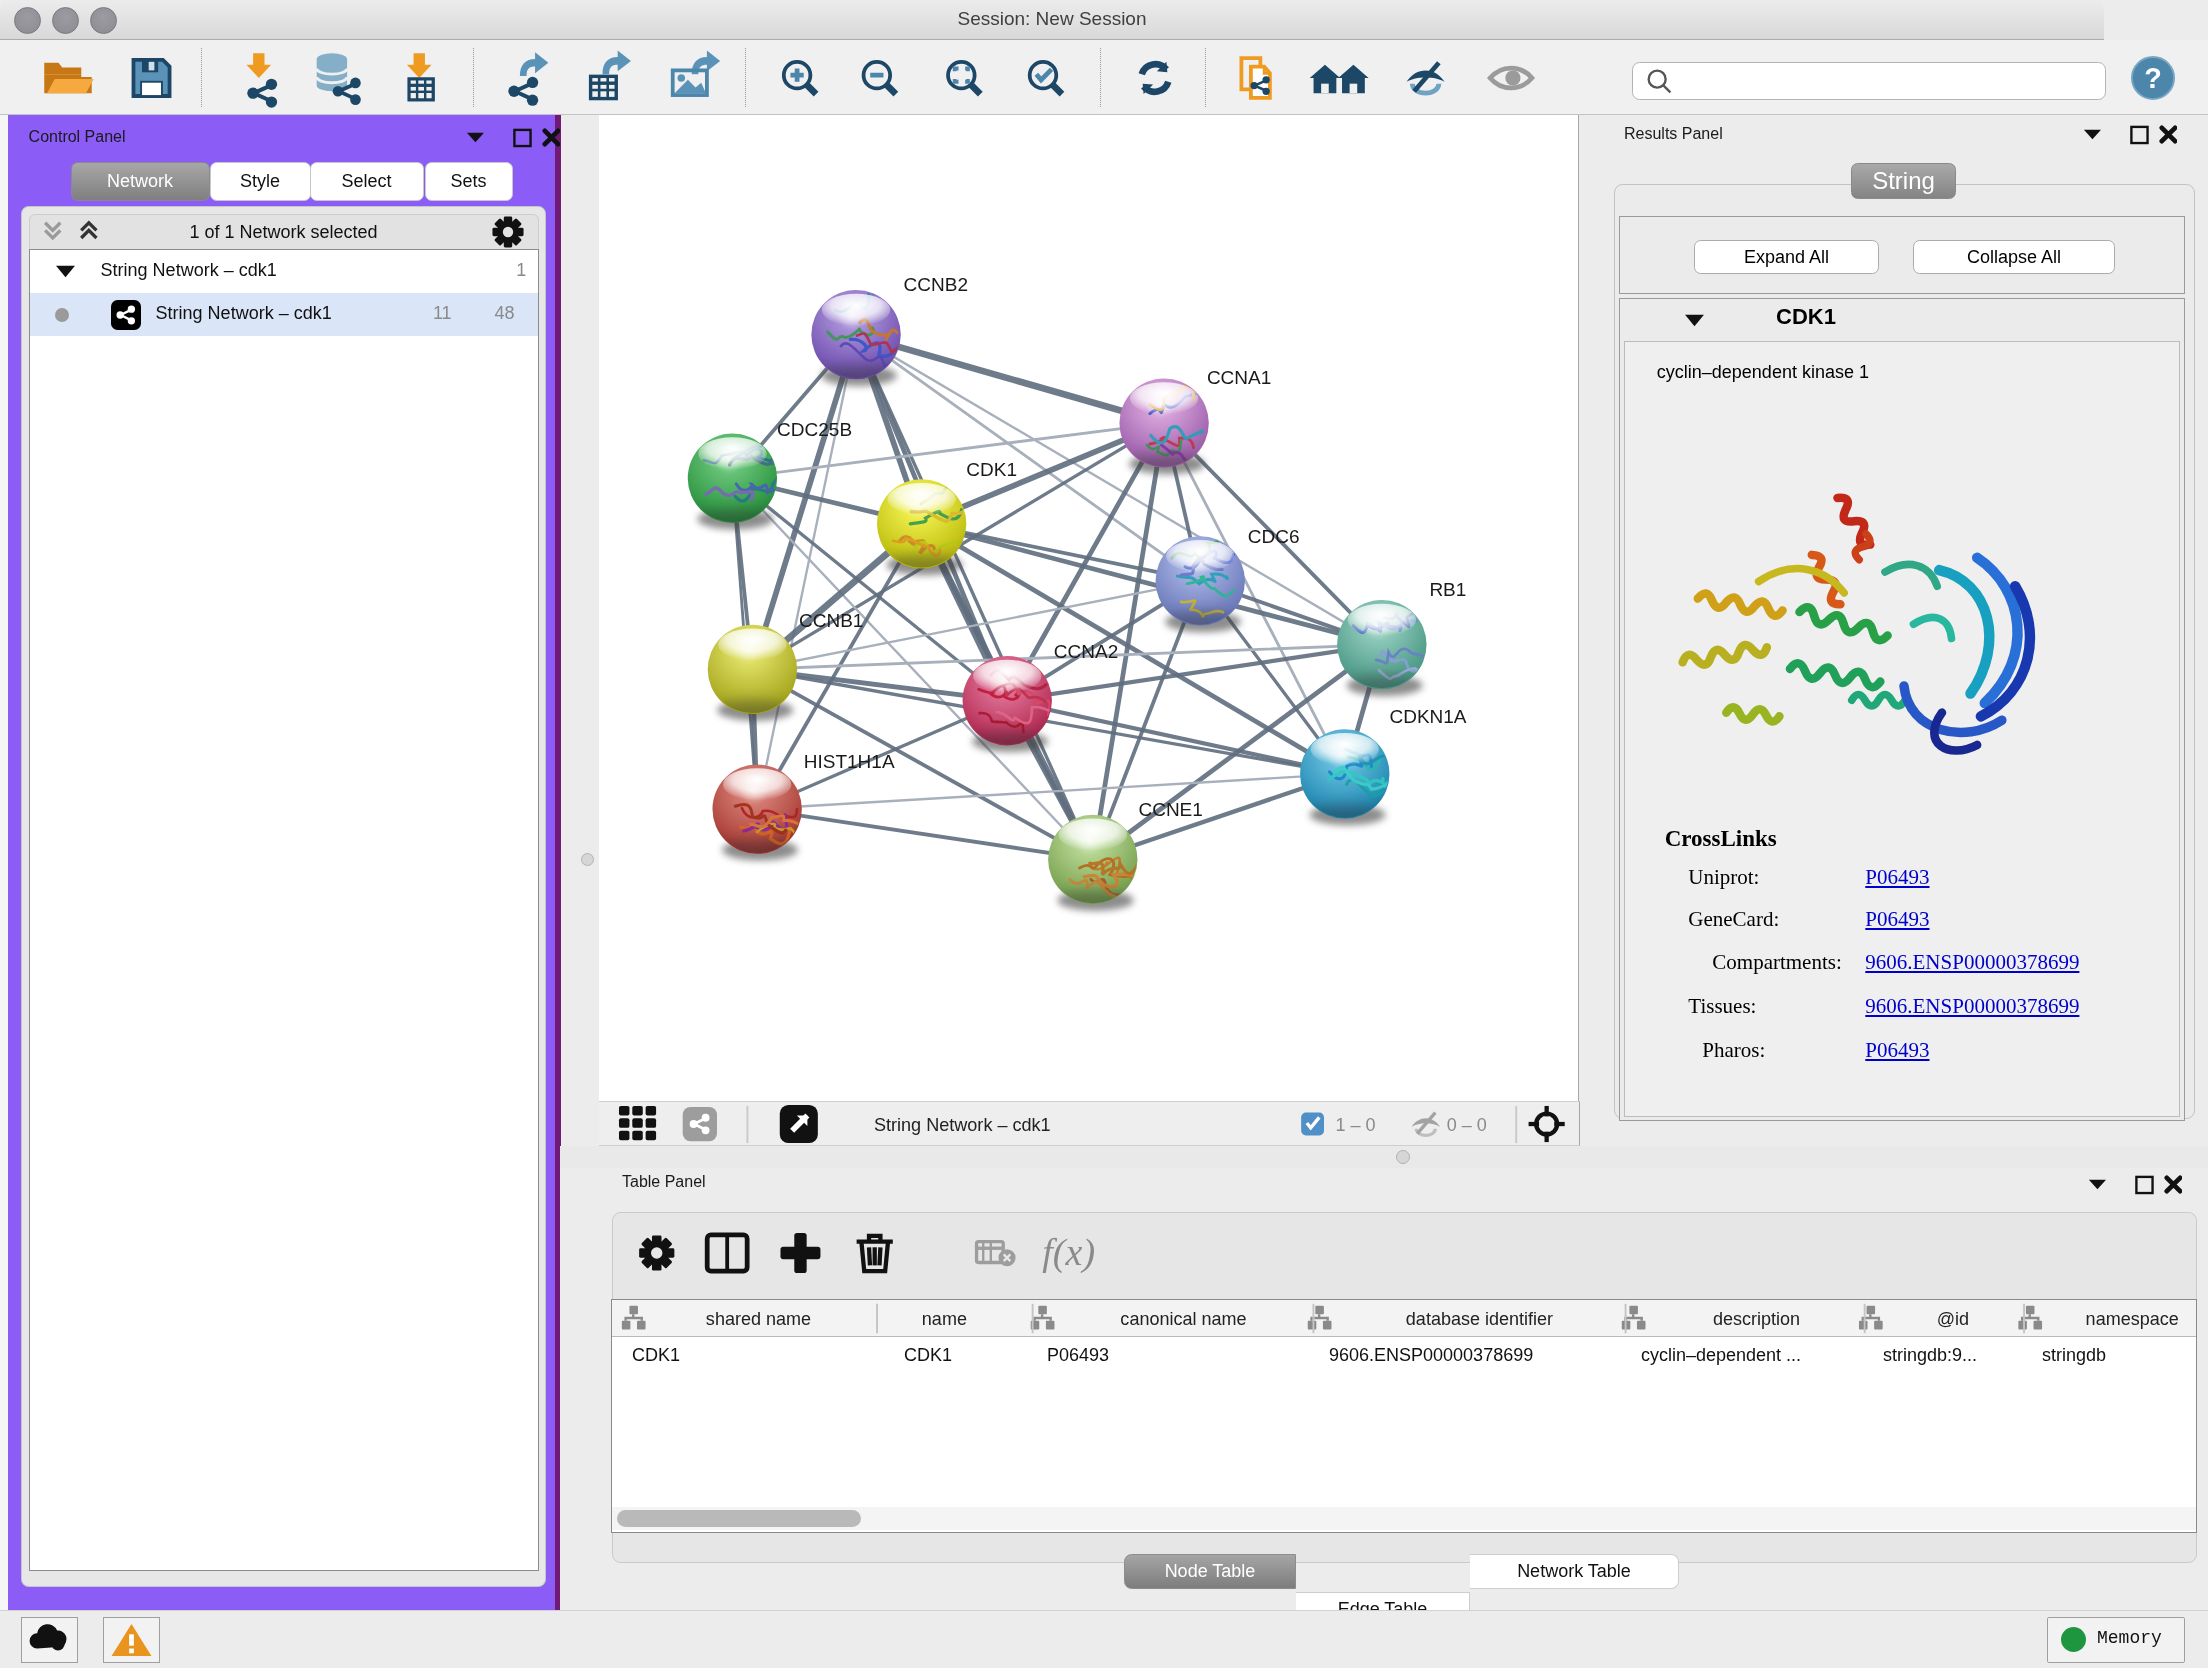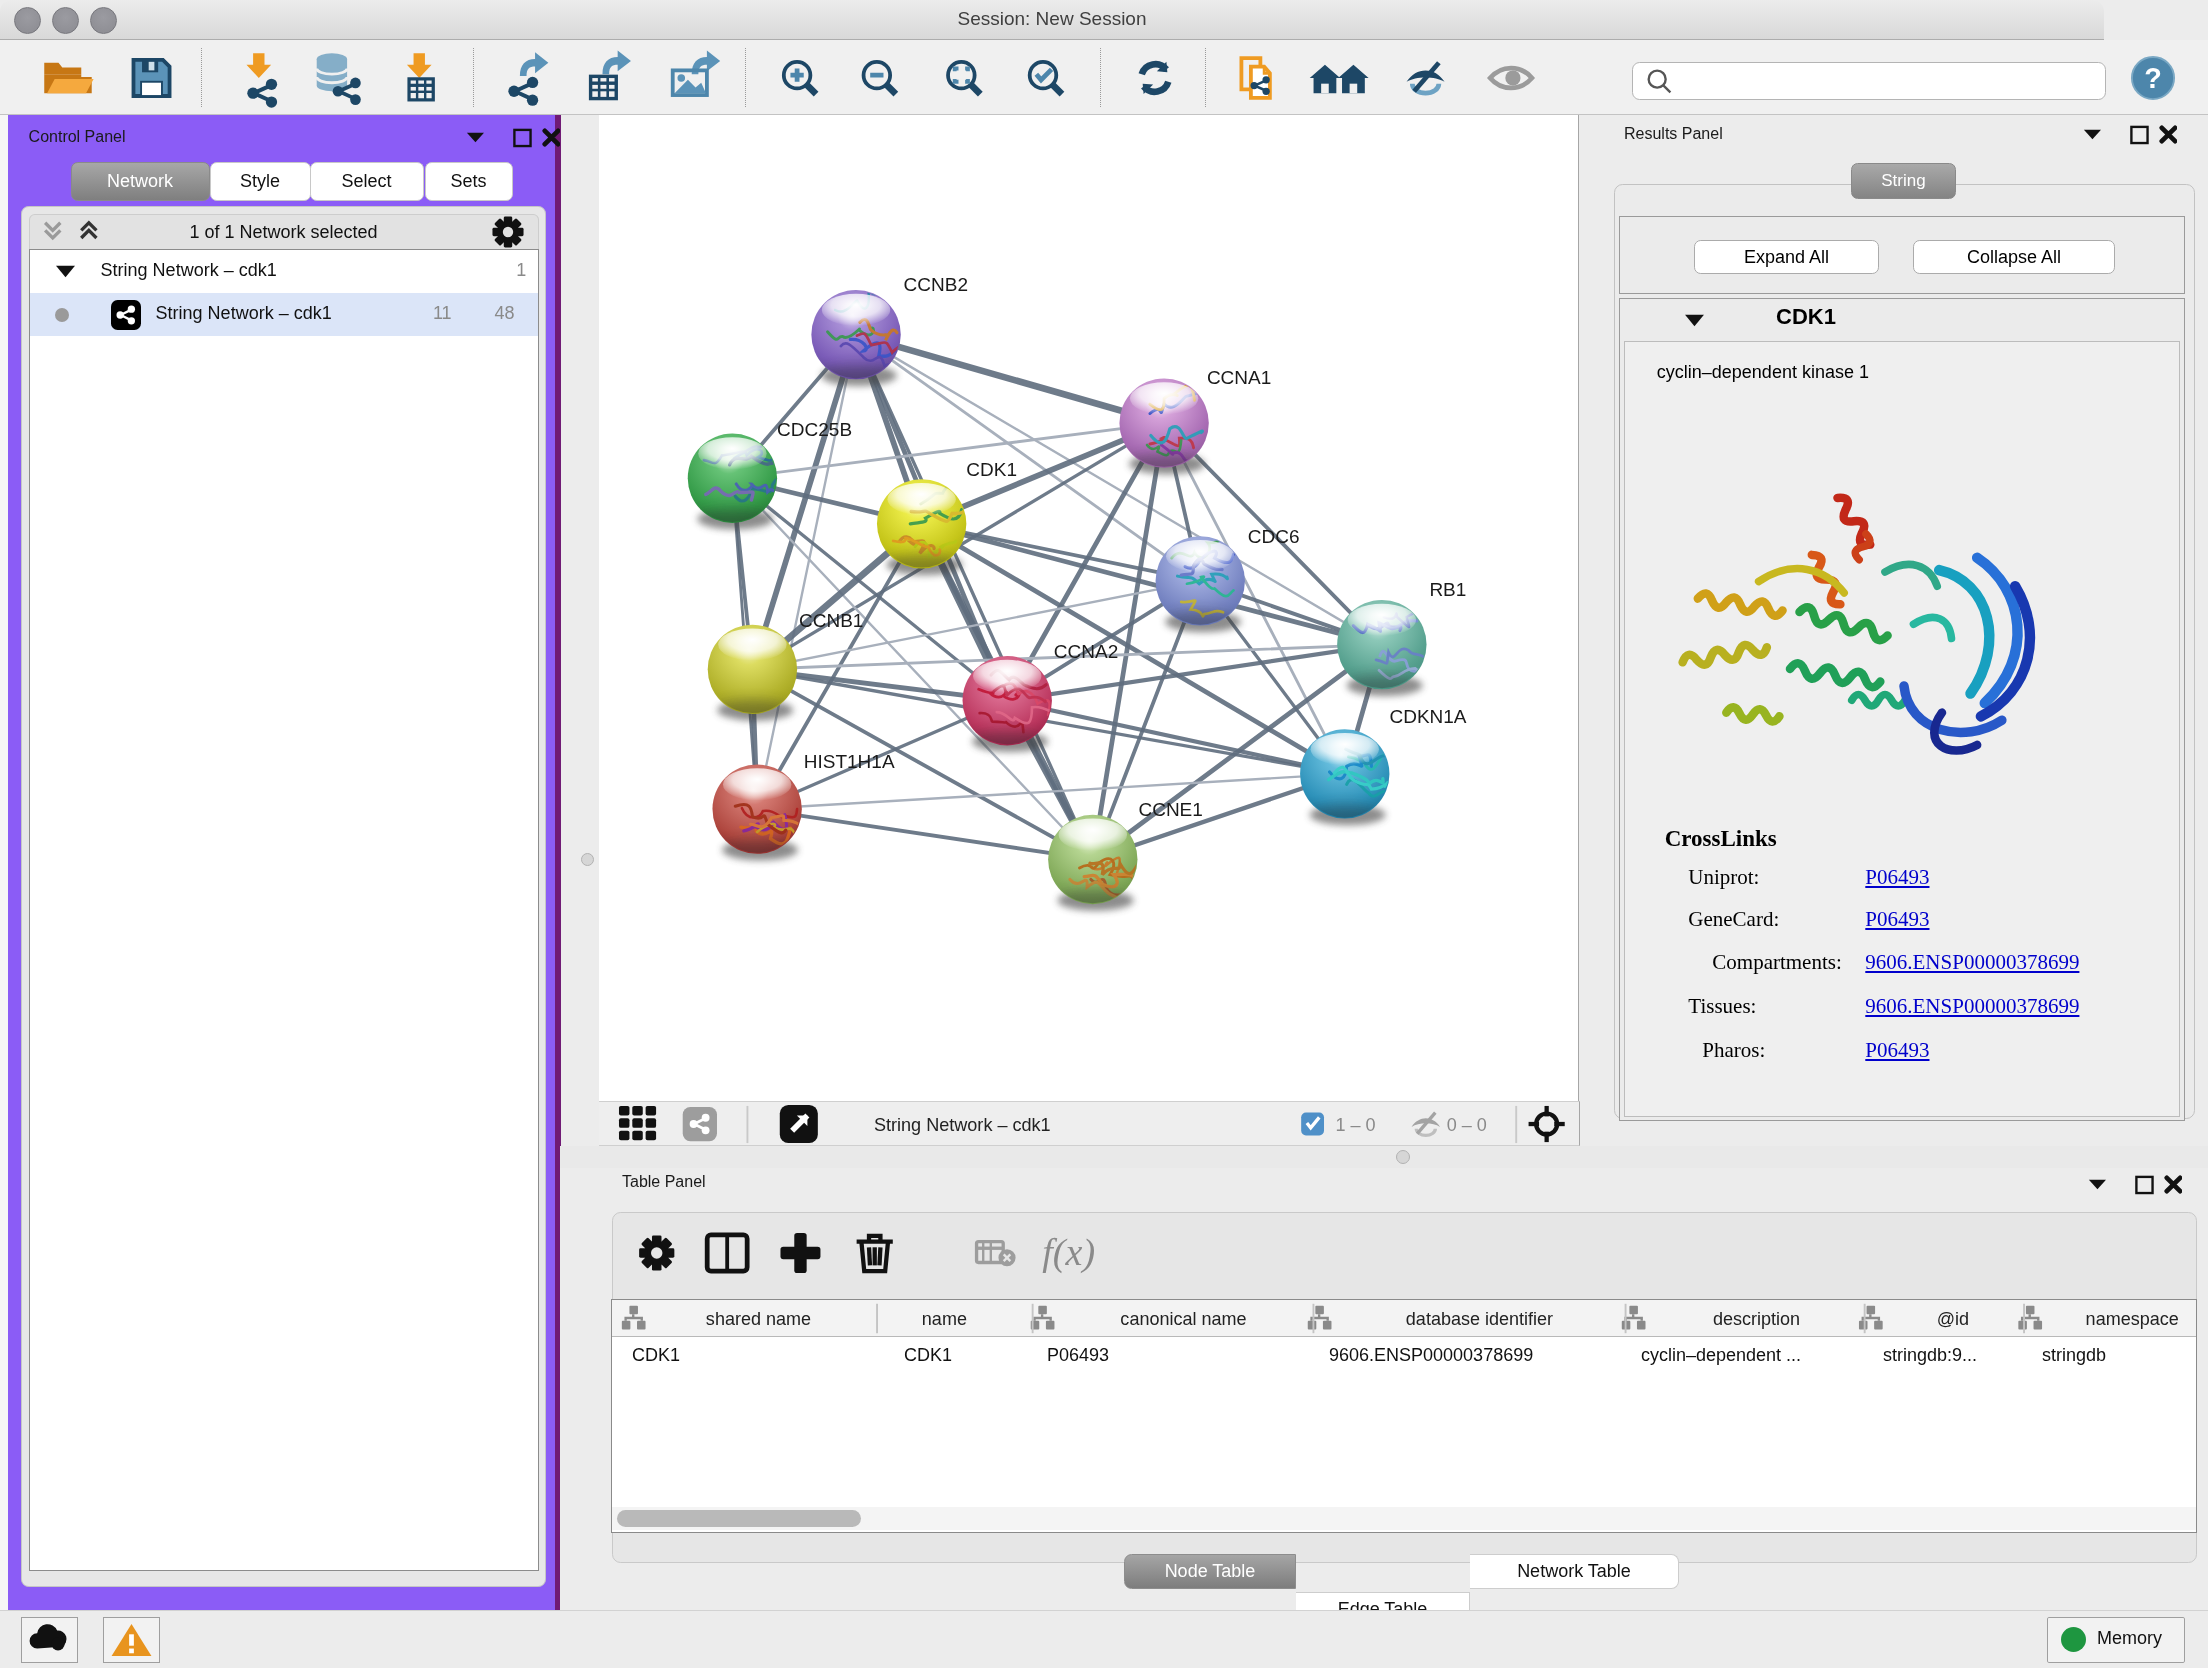--- a/index.html
+++ b/index.html
@@ -37,21 +37,21 @@
 #netview { left:599px; top:115px; width:980px; height:986px; background:#fff; border-right:1px solid #a6a6a6; }
 #netbarL { left:599px; top:1101px; width:981px; height:45px; background:#eeeeee;
   border-top:1px solid #cfcfcf; border-bottom:1px solid #cfcfcf; border-right:1px solid #a6a6a6; }
 #hdiv { left:560px; top:1146px; width:1648px; height:22px; background:#e9e9e9; }
 
 #rpanel { left:1580px; top:115px; width:629px; height:1031px; background:#ececec; }
 
 #tpanel { left:560px; top:1168px; width:1648px; height:442px; background:#ececec; }
 
 #statusbar { left:0; top:1610px; width:2208px; height:58px; background:#ececec;
-  border-top:1px solid #d2d2d2; }
+  border-top:1px solid #d2d2d2;font-family:Liberation Mono, monospace; }
 .sbtn { position:absolute; top:5.7px; width:57px; height:46px; background:#f2f2f2;
   border:1px solid #9f9f9f; }
 a.lnk { color:#0000cc; text-decoration:underline; }
 </style>
 </head>
 <body>
 <div class="abs" id="titlebar">
   <div class="tl" style="left:14.3px;"></div>
   <div class="tl" style="left:52px;"></div>
   <div class="tl" style="left:90px;"></div>
@@ -684,21 +684,21 @@
 <span class="abs" style="left:581px;top:853px;width:13.3px;height:13.3px;border-radius:50%;background:#d6d6d6;border:1px solid #b2b2b2;"></span>
 <span class="abs" style="left:1583px;top:627px;width:13.3px;height:13.3px;border-radius:50%;background:#d6d6d6;border:1px solid #b2b2b2;"></span>
 <div class="abs" id="rpanel">
   <div class="phead" style="position:absolute;left:44px;top:9.5px;">Results Panel</div>
   <svg width="95" height="21" viewBox="0 0 100 22" style="position:absolute;left:502px;top:8.6px;">
     <path d="M 2 6 L 20 6 L 11 16 Z" fill="#111"></path>
     <rect x="52" y="3" width="17" height="17" fill="none" stroke="#111" stroke-width="2.5"></rect>
     <path d="M 84 4 L 91 11 L 98 4 M 84 18 L 91 11 L 98 18" stroke="#111" stroke-width="5" fill="none" stroke-linecap="round"></path>
   </svg>
   <div style="position:absolute;left:34px;top:69px;width:581px;height:935px;background:#ebebeb;border:1px solid #c2c2c2;border-radius:8.6px;"></div>
-  <div style="position:absolute;left:271px;top:48px;width:105px;height:36px;background:linear-gradient(#a9a9a9,#848484);border:1px solid #8a8a8a;border-radius:6.7px;color:#fff;font-size:17px;text-align:center;line-height:34px;">String</div>
+  <div style="position:absolute;left:271px;top:48px;width:105px;height:36px;background:linear-gradient(#a9a9a9,#848484);border:1px solid #8a8a8a;border-radius:6.7px;color:#fff;font-size:24px;text-align:center;line-height:34px;">String</div>
   <div style="position:absolute;left:39px;top:101px;width:566px;height:78px;border:1px solid #9a9a9a;background:#ebebeb;">
     <div style="position:absolute;left:74px;top:23px;width:185px;height:34px;background:#fff;border:1px solid #ababab;border-radius:6.7px;font-size:18px;text-align:center;line-height:32px;">Expand All</div>
     <div style="position:absolute;left:293px;top:23px;width:202px;height:34px;background:#fff;border:1px solid #ababab;border-radius:6.7px;font-size:18px;text-align:center;line-height:32px;">Collapse All</div>
   </div>
   <div style="position:absolute;left:39px;top:183px;width:566px;height:823px;border:1px solid #9a9a9a;background:#ebebeb;">
     <svg width="23" height="17" viewBox="0 0 24 18" style="position:absolute;left:63px;top:13.3px;">
         <path d="M 2 3 L 22 3 L 12 15 Z" fill="#111"></path>
       </svg>
     <span style="position:absolute;left:105px;top:4.8px;width:162px;text-align:center;font-size:22px;font-weight:bold;">CDK1</span>
     <div style="position:absolute;left:3.8px;top:42px;width:556px;height:776px;background:#efefef;border:1px solid #bcbcbc;">

